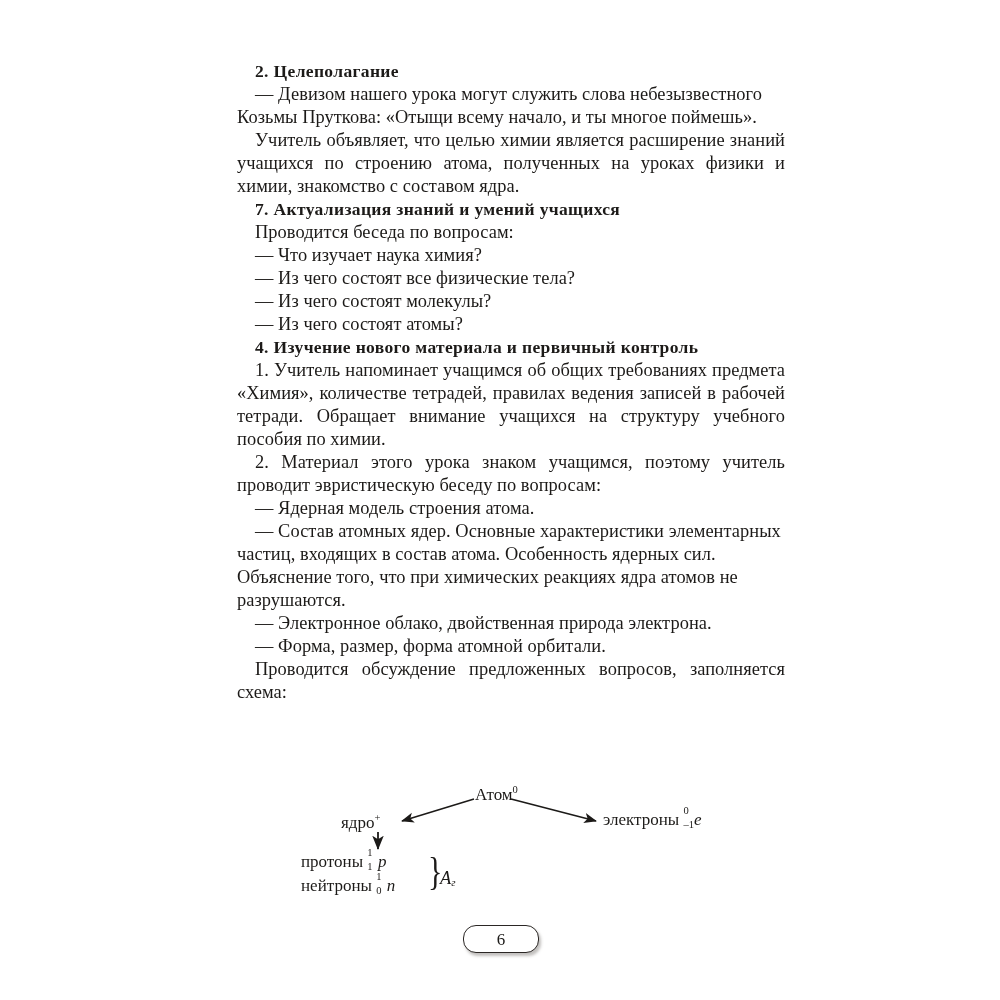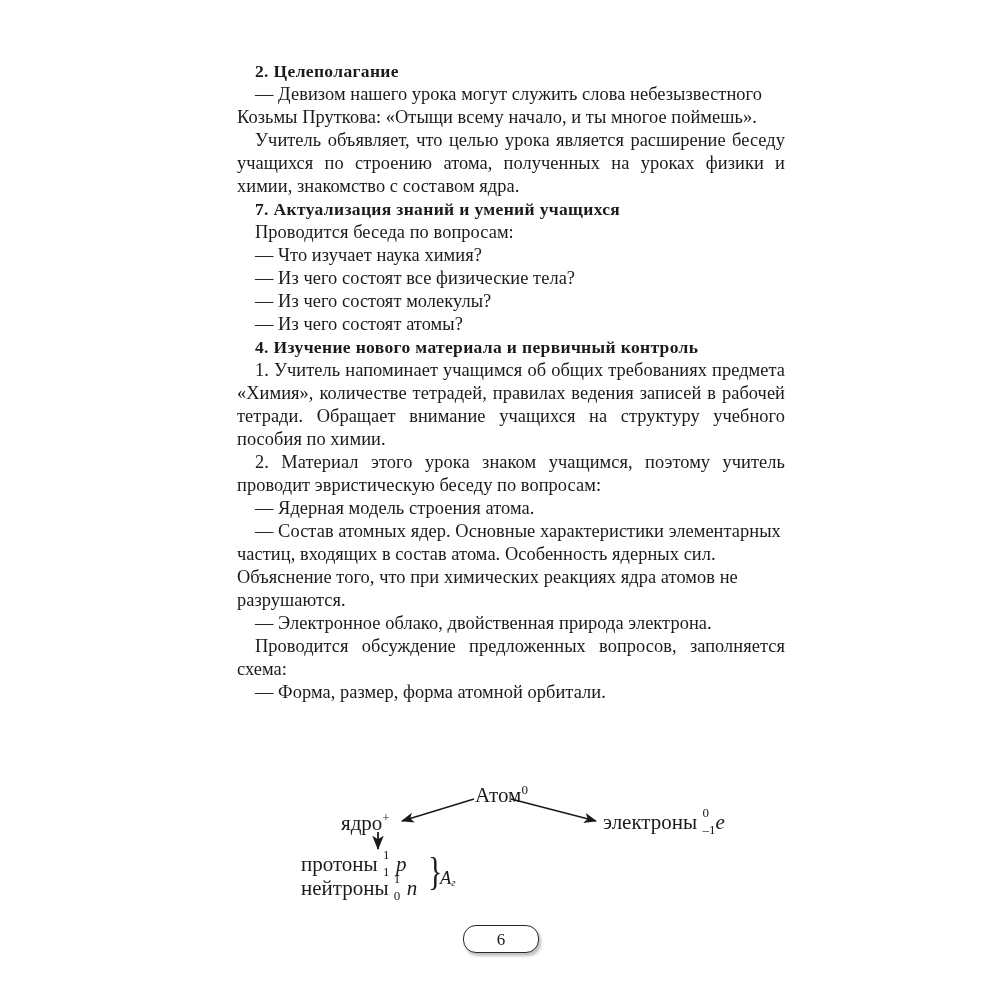--- a/index.html
+++ b/index.html
@@ -71,21 +71,21 @@
   #diagram svg {
     position: absolute;
     left: 0;
     top: 0;
     width: 548px;
     height: 125px;
     overflow: visible;
   }
   .dnode {
     position: absolute;
-    font-size: 21px;
+    font-size: 17px;
     line-height: 20px;
     white-space: nowrap;
   }
   .dnode sup, .dnode sub {
     font-size: 0.62em;
   }
   .dnode sup { vertical-align: 0.62em; }
 
   .prepost {
     display: inline-block;
@@ -145,37 +145,37 @@
 </style>
 </head>
 <body>
 
 <div id="page">
 
   <div class="text-column">
 
     <h2 class="section-heading">2. Целеполагание</h2>
     <p class="para dash">— Девизом нашего урока могут служить слова небезызвестного Козьмы Пруткова: «Отыщи всему начало, и ты многое поймешь».</p>
-    <p class="para">Учитель объявляет, что целью урока является расширение беседу учащихся по строению атома, полученных на уроках физики и химии, знакомство с составом ядра.</p>
+    <p class="para">Учитель объявляет, что целью химии является расширение знаний учащихся по строению атома, полученных на уроках физики и химии, знакомство с составом ядра.</p>
 
     <h2 class="section-heading block-gap-top">7. Актуализация знаний и умений учащихся</h2>
     <p class="para">Проводится беседа по вопросам:</p>
     <p class="para dash">— Что изучает наука химия?</p>
     <p class="para dash">— Из чего состоят все физические тела?</p>
     <p class="para dash">— Из чего состоят молекулы?</p>
     <p class="para dash">— Из чего состоят атомы?</p>
 
     <h2 class="section-heading block-gap-top">4. Изучение нового материала и первичный контроль</h2>
     <p class="para">1. Учитель напоминает учащимся об общих требованиях предмета «Химия», количестве тетрадей, правилах ведения записей в рабочей тетради. Обращает внимание учащихся на структуру учебного пособия по химии.</p>
     <p class="para">2. Материал этого урока знаком учащимся, поэтому учитель проводит эвристическую беседу по вопросам:</p>
     <p class="para dash">— Ядерная модель строения атома.</p>
     <p class="para dash">— Состав атомных ядер. Основные характеристики элементарных частиц, входящих в состав атома. Особенность ядерных сил. Объяснение того, что при химических реакциях ядра атомов не разрушаются.</p>
     <p class="para dash">— Электронное облако, двойственная природа электрона.</p>
+    <p class="para dash">— Форма, размер, форма атомной орбитали.</p>
     <p class="para">Проводится обсуждение предложенных вопросов, заполняется схема:</p>
-    <p class="para dash">— Форма, размер, форма атомной орбитали.</p>
 
   </div>
 
   <div id="diagram">
 
     <svg viewBox="0 0 548 125">
       <defs>
         <marker id="ah" markerWidth="9" markerHeight="9" refX="7.4" refY="3.2" orient="auto" markerUnits="strokeWidth">
           <path d="M0,0 L8,3.2 L0,6.4 L2,3.2 Z" fill="#1c1a18"></path>
         </marker>

